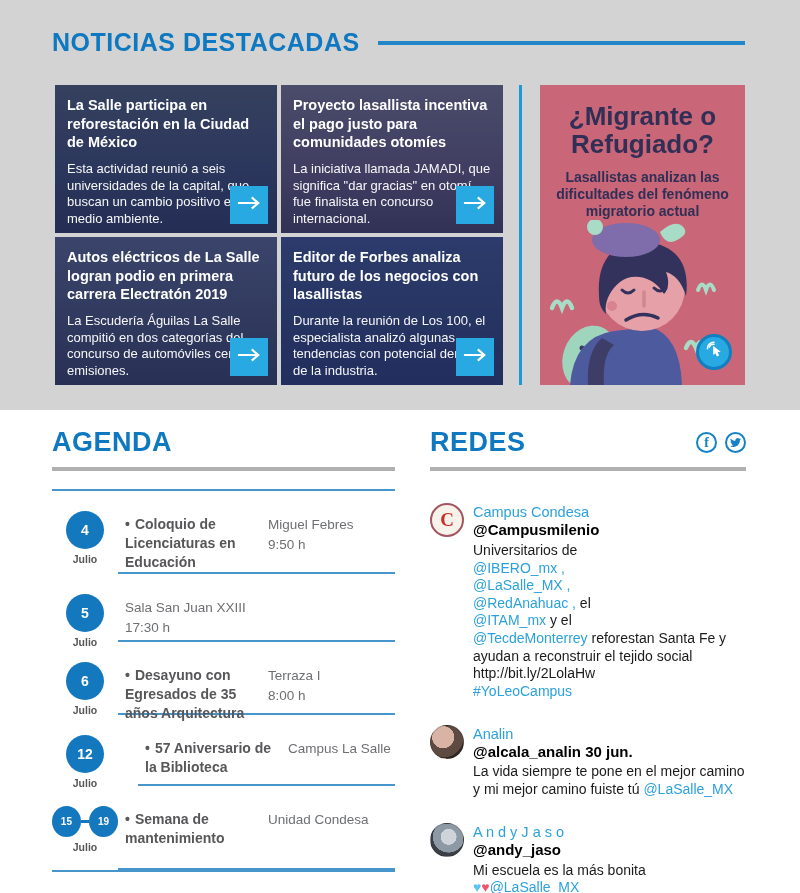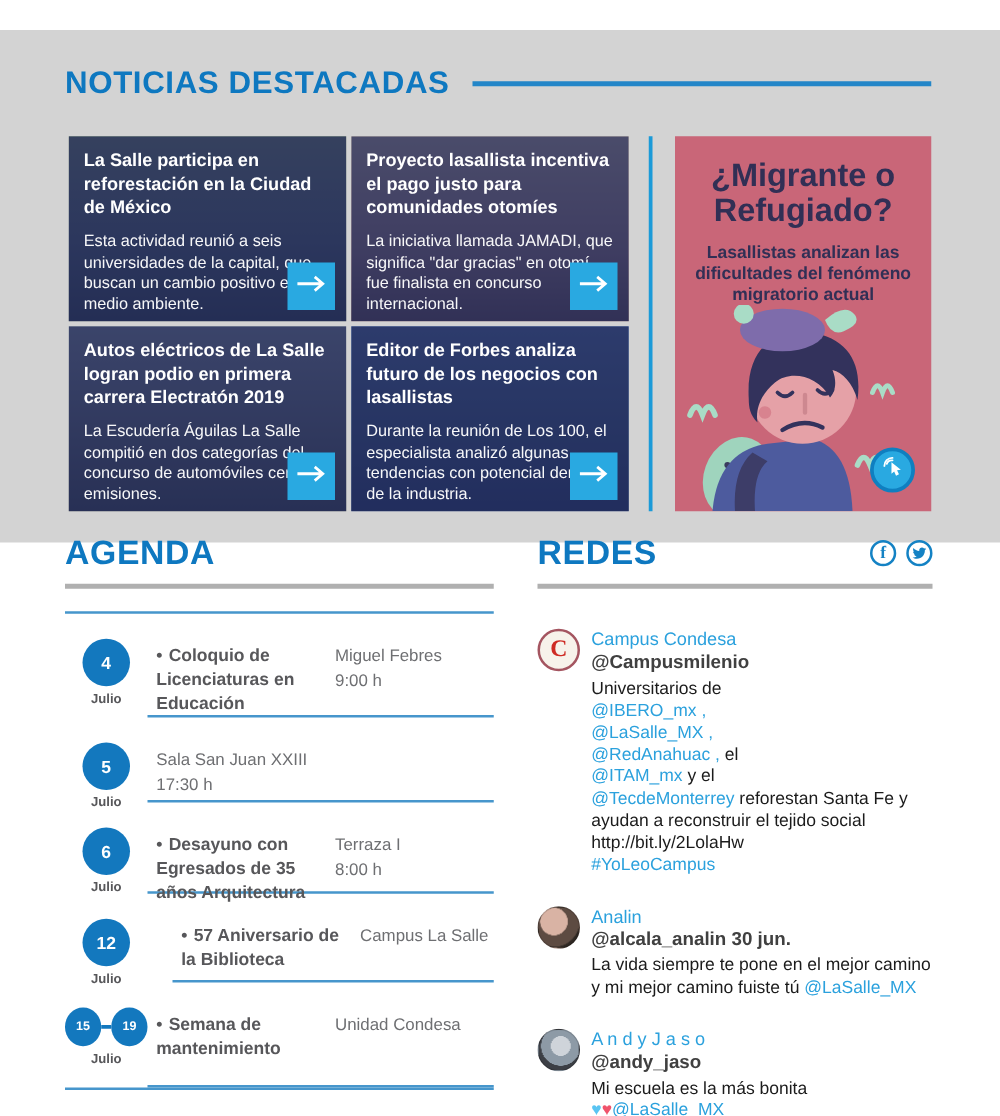--- a/index.html
+++ b/index.html
@@ -1,21 +1,21 @@
 <!DOCTYPE html>
 <html><head>
 <meta charset="utf-8">
 <style>
   * { margin:0; padding:0; box-sizing:border-box; }
   html,body { background:#ffffff; }
   body { font-family:"Liberation Sans", sans-serif; }
   .page { position:relative; width:800px; height:893px; background:#ffffff; overflow:hidden; }
 
   
-  .top-section { position:absolute; left:0; top:0; width:800px; height:410px; background:#d3d3d3;margin-top:24px; }
+  .top-section { position:absolute; left:0; top:0; width:800px; height:410px; background:#d3d3d3; }
   .noticias-header { position:absolute; left:52px; top:28px; width:693px; display:flex; align-items:center; }
   .noticias-header h1 { color:#0e78c0; font-size:25px; font-weight:bold; letter-spacing:.5px; white-space:nowrap; }
   .header-rule { flex:1; height:4px; background:#2386c8; margin-left:18px; }
 
   .news-grid { position:absolute; left:55px; top:85px; width:448px; height:300px;
                display:grid; grid-template-columns:222px 222px; grid-template-rows:148px 148px; gap:4px; }
   .news-card { position:relative; overflow:hidden; padding:11px 12px; cursor:pointer; }
   .news-card::after { content:""; position:absolute; inset:0; background:rgba(28,36,84,.74); }
   .card-1 { background:linear-gradient(180deg,#7d927c 0%,#5a6d7a 55%,#3c4a58 100%); }
   .card-2 { background:linear-gradient(180deg,#cdbcab 0%,#a3868b 60%,#6e555e 100%); }
@@ -73,21 +73,21 @@
   .social-icon .fb-glyph { font-family:"Liberation Serif", serif; font-weight:bold; font-size:14px; line-height:1; margin-top:1px; }
   .social-icon svg { width:11px; height:11px; }
   .posts { margin-top:32px; }
   .post { display:flex; margin-bottom:24px; }
   .avatar { width:34px; height:34px; border-radius:50%; flex:none; margin-right:9px; cursor:pointer; overflow:hidden; border:1px solid rgba(0,0,0,.15); }
   .avatar.logo-c { background:#f7f2ea; border:2px solid #a45560; color:#ce2b24; font-weight:bold; font-size:19px;
                    display:flex; align-items:center; justify-content:center; font-family:"Liberation Serif", serif; }
   .avatar.photo-1 { background:radial-gradient(circle at 38% 35%, #d9b3a4 0 38%, #5d4b42 39% 70%, #2f2823 71%); }
   .avatar.photo-2 { background:radial-gradient(circle at 55% 40%, #cfd4da 0 30%, #8d9aa6 31% 60%, #3c3f45 61%); }
   .post-name { color:#2ba1dd; font-size:14.5px; line-height:1.25; cursor:pointer; }
-  .post-handle { color:#404040; font-size:15px; font-weight:bold; line-height:1.25; cursor:pointer; }
+  .post-handle { color:#000000; font-size:15px; font-weight:bold; line-height:1.25; cursor:pointer; }
   .post-body { color:#1b1b1b; font-size:14px; line-height:1.26; margin-top:2px; white-space:pre-line; }
   .seg-link { color:#2ba1dd; cursor:pointer; }
   .heart-blue { color:#59c4f2; }
   .heart-red { color:#f0536b; }
 </style>
 </head>
 <body>
 
 <div class="page">
 
@@ -209,21 +209,21 @@
 
     <div class="agenda-row row-1">
       <div class="date-col">
         <div class="date-badge">4</div>
         <div class="month-label">Julio</div>
       </div>
       <div class="row-content">
         <div class="event-title"><span class="bullet">•</span><span>Coloquio de Licenciaturas en Educación</span></div>
         <div class="event-detail">
           <div>Miguel Febres</div>
-          <div>9:00 h</div>
+          <div>9:50 h</div>
         </div>
       </div>
     </div>
 
     <div class="agenda-row row-2">
       <div class="date-col">
         <div class="date-badge">5</div>
         <div class="month-label">Julio</div>
       </div>
       <div class="row-content">

